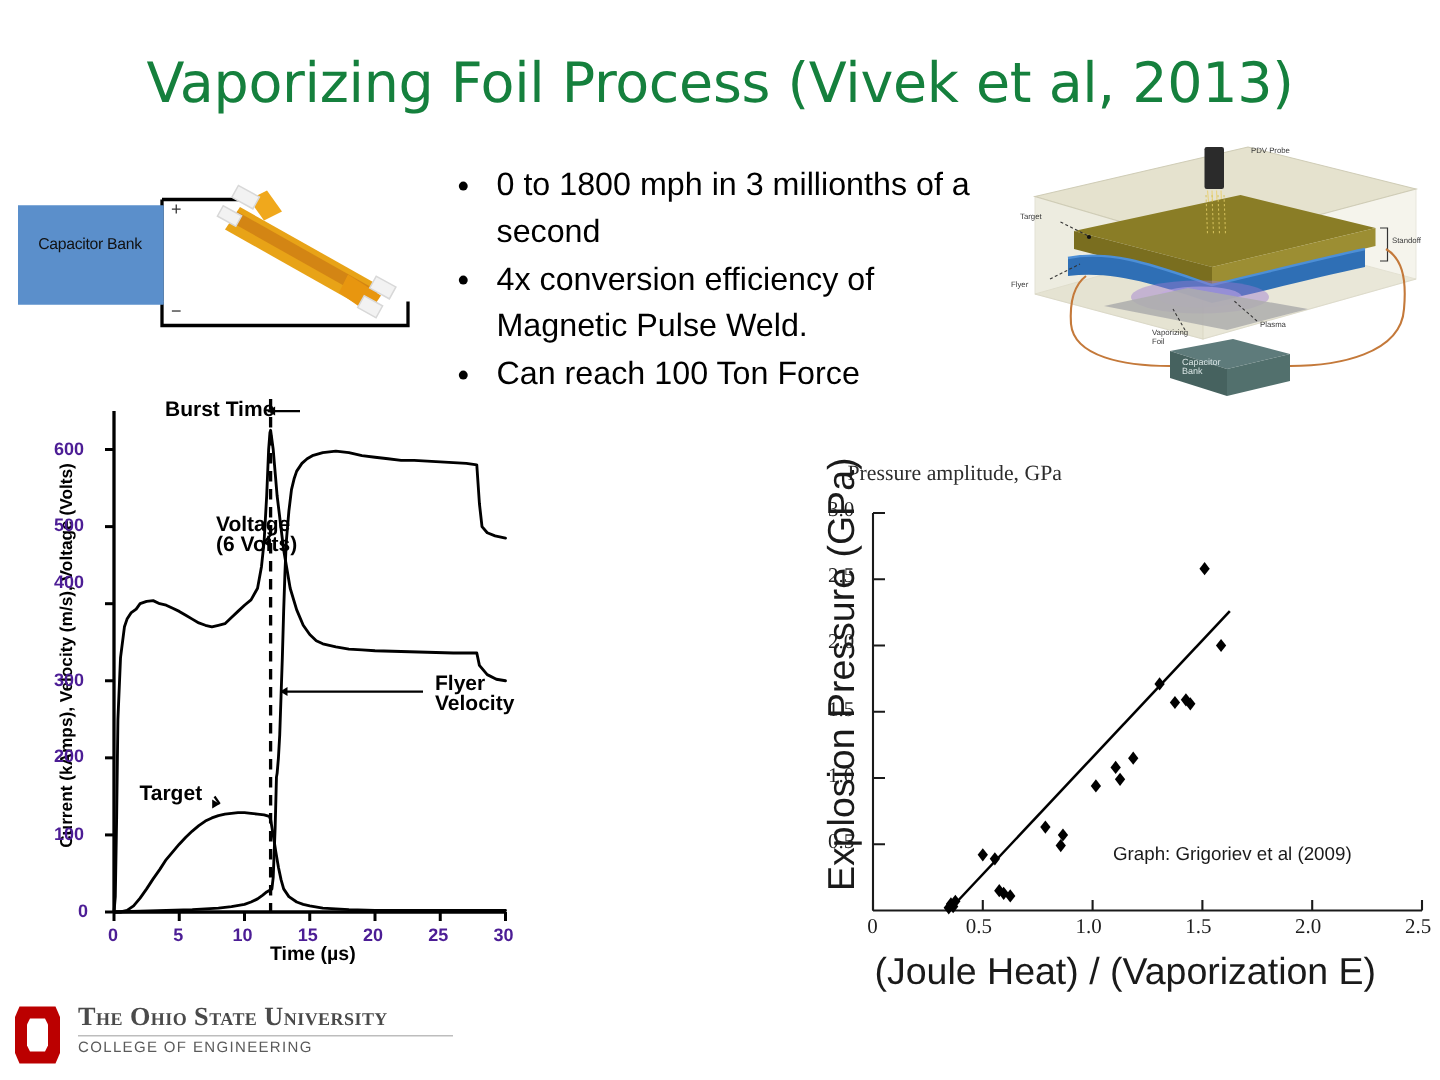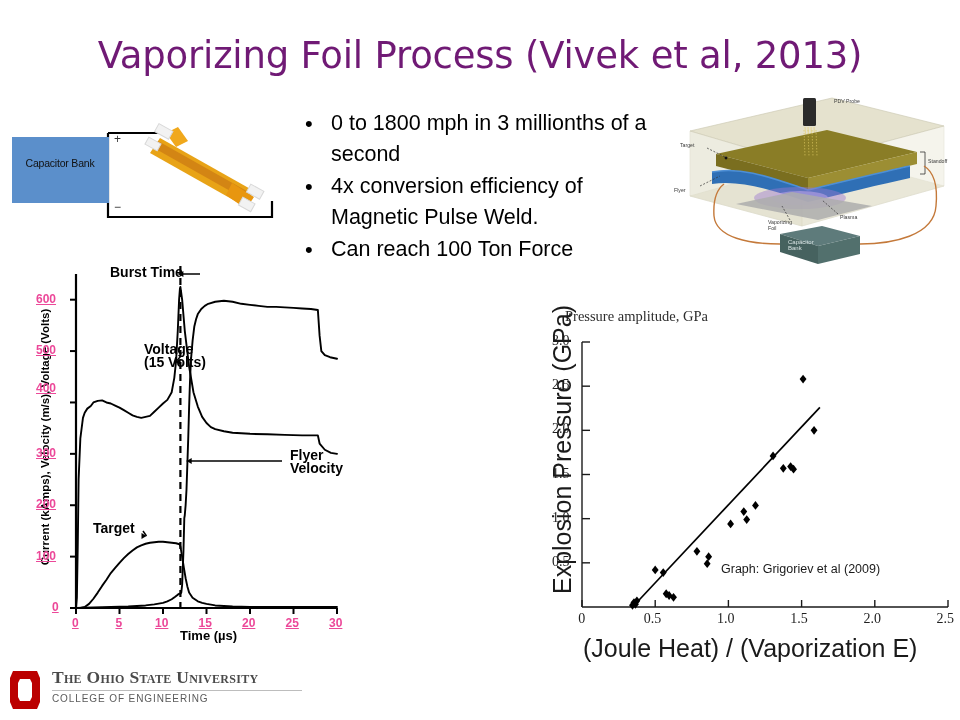--- a/index.html
+++ b/index.html
@@ -6,21 +6,21 @@
   body{
     width:960px;height:720px;background:#ffffff;overflow:hidden;
     font-family:"Liberation Sans", sans-serif;position:relative;
   }
   #slide{position:absolute;inset:0;}
 
   
   .slide-title{
     position:absolute;left:0;top:34px;width:960px;text-align:center;
     font-size:37px;font-weight:400;letter-spacing:-0.2px;
-    color:#701a75;font-family:"DejaVu Sans","Liberation Sans",sans-serif;
+    color:#15803d;font-family:"DejaVu Sans","Liberation Sans",sans-serif;
     white-space:nowrap;
   }
 
   
   .bullets{position:absolute;left:305px;top:108px;width:370px;}
   .bullet{display:flex;align-items:flex-start;margin-bottom:1px;}
   .bullet .dot{
     flex:0 0 auto;width:26px;color:#000;font-size:22px;line-height:31px;text-align:left;
   }
   .bullet .btxt{
@@ -62,23 +62,22 @@
     position:absolute;left:-120px;top:185px;width:330px;
     transform:rotate(-90deg);transform-origin:center center;
     text-align:center;font-size:11.5px;font-weight:bold;color:#000;
     font-family:"Liberation Sans",sans-serif;
   }
   .osc-xlabel{
     position:absolute;left:180px;top:382px;font-size:13px;font-weight:bold;
     color:#000;font-family:"Liberation Sans",sans-serif;
   }
   .osc-tick{
-    position:absolute;font-size:12px;font-weight:bold;color:#ec4899;
+    position:absolute;font-size:12px;font-weight:bold;color:#4c1d95;
     font-family:"Liberation Sans",sans-serif;
-    text-decoration:underline;
   }
   .osc-ann{
     position:absolute;font-size:14px;font-weight:bold;color:#000;
     font-family:"Liberation Sans",sans-serif;line-height:13px;white-space:nowrap;
   }
 
   
   .scat{position:absolute;left:525px;top:300px;width:435px;height:360px;}
   .scat svg{display:block;}
   .scat-title{
@@ -93,21 +92,21 @@
   }
   .scat-xlabel{
     position:absolute;left:58px;top:334px;font-size:25px;color:#1a1a1a;
     font-family:"Liberation Sans",sans-serif;white-space:nowrap;
   }
   .scat-tick{
     position:absolute;font-size:14px;color:#1f1f1f;
     font-family:"Liberation Serif",serif;
   }
   .scat-credit{
-    position:absolute;left:196px;top:262px;font-size:12.5px;color:#1a1a1a;
+    position:absolute;left:217px;top:262px;font-size:12.5px;color:#1a1a1a;
     font-family:"Liberation Sans",sans-serif;white-space:nowrap;
   }
 
   
   .osu{position:absolute;left:8px;top:666px;width:300px;height:48px;}
   .osu-mark{position:absolute;left:0;top:2px;width:34px;height:44px;}
   .osu-text{position:absolute;left:44px;top:1px;width:250px;}
   .osu-line1{
     font-family:"Liberation Serif",serif;font-size:17.5px;color:#4a4a4a;
     letter-spacing:0.3px;white-space:nowrap;font-variant:small-caps;font-weight:bold;
@@ -274,21 +273,21 @@
         <div class="osc-tick" style="left: 242px; top: 370px;">20</div>
         <div class="osc-tick" style="left: 285.5px; top: 370px;">25</div>
         <div class="osc-tick" style="left: 329px; top: 370px;">30</div>
       </div>
     <div id="osc-anns">
         <div class="osc-ann" style="left: 110px; top: 20px;">
           <div>Burst Time</div>
         </div>
         <div class="osc-ann" style="left: 144px; top: 97px;">
           <div>Voltage</div>
-          <div>(15 Volts)</div>
+          <div>(6 Volts)</div>
         </div>
         <div class="osc-ann" style="left: 290px; top: 203px;">
           <div>Flyer</div>
           <div>Velocity</div>
         </div>
         <div class="osc-ann" style="left: 93px; top: 276px;">
           <div>Target</div>
         </div>
       </div>
   </div>

